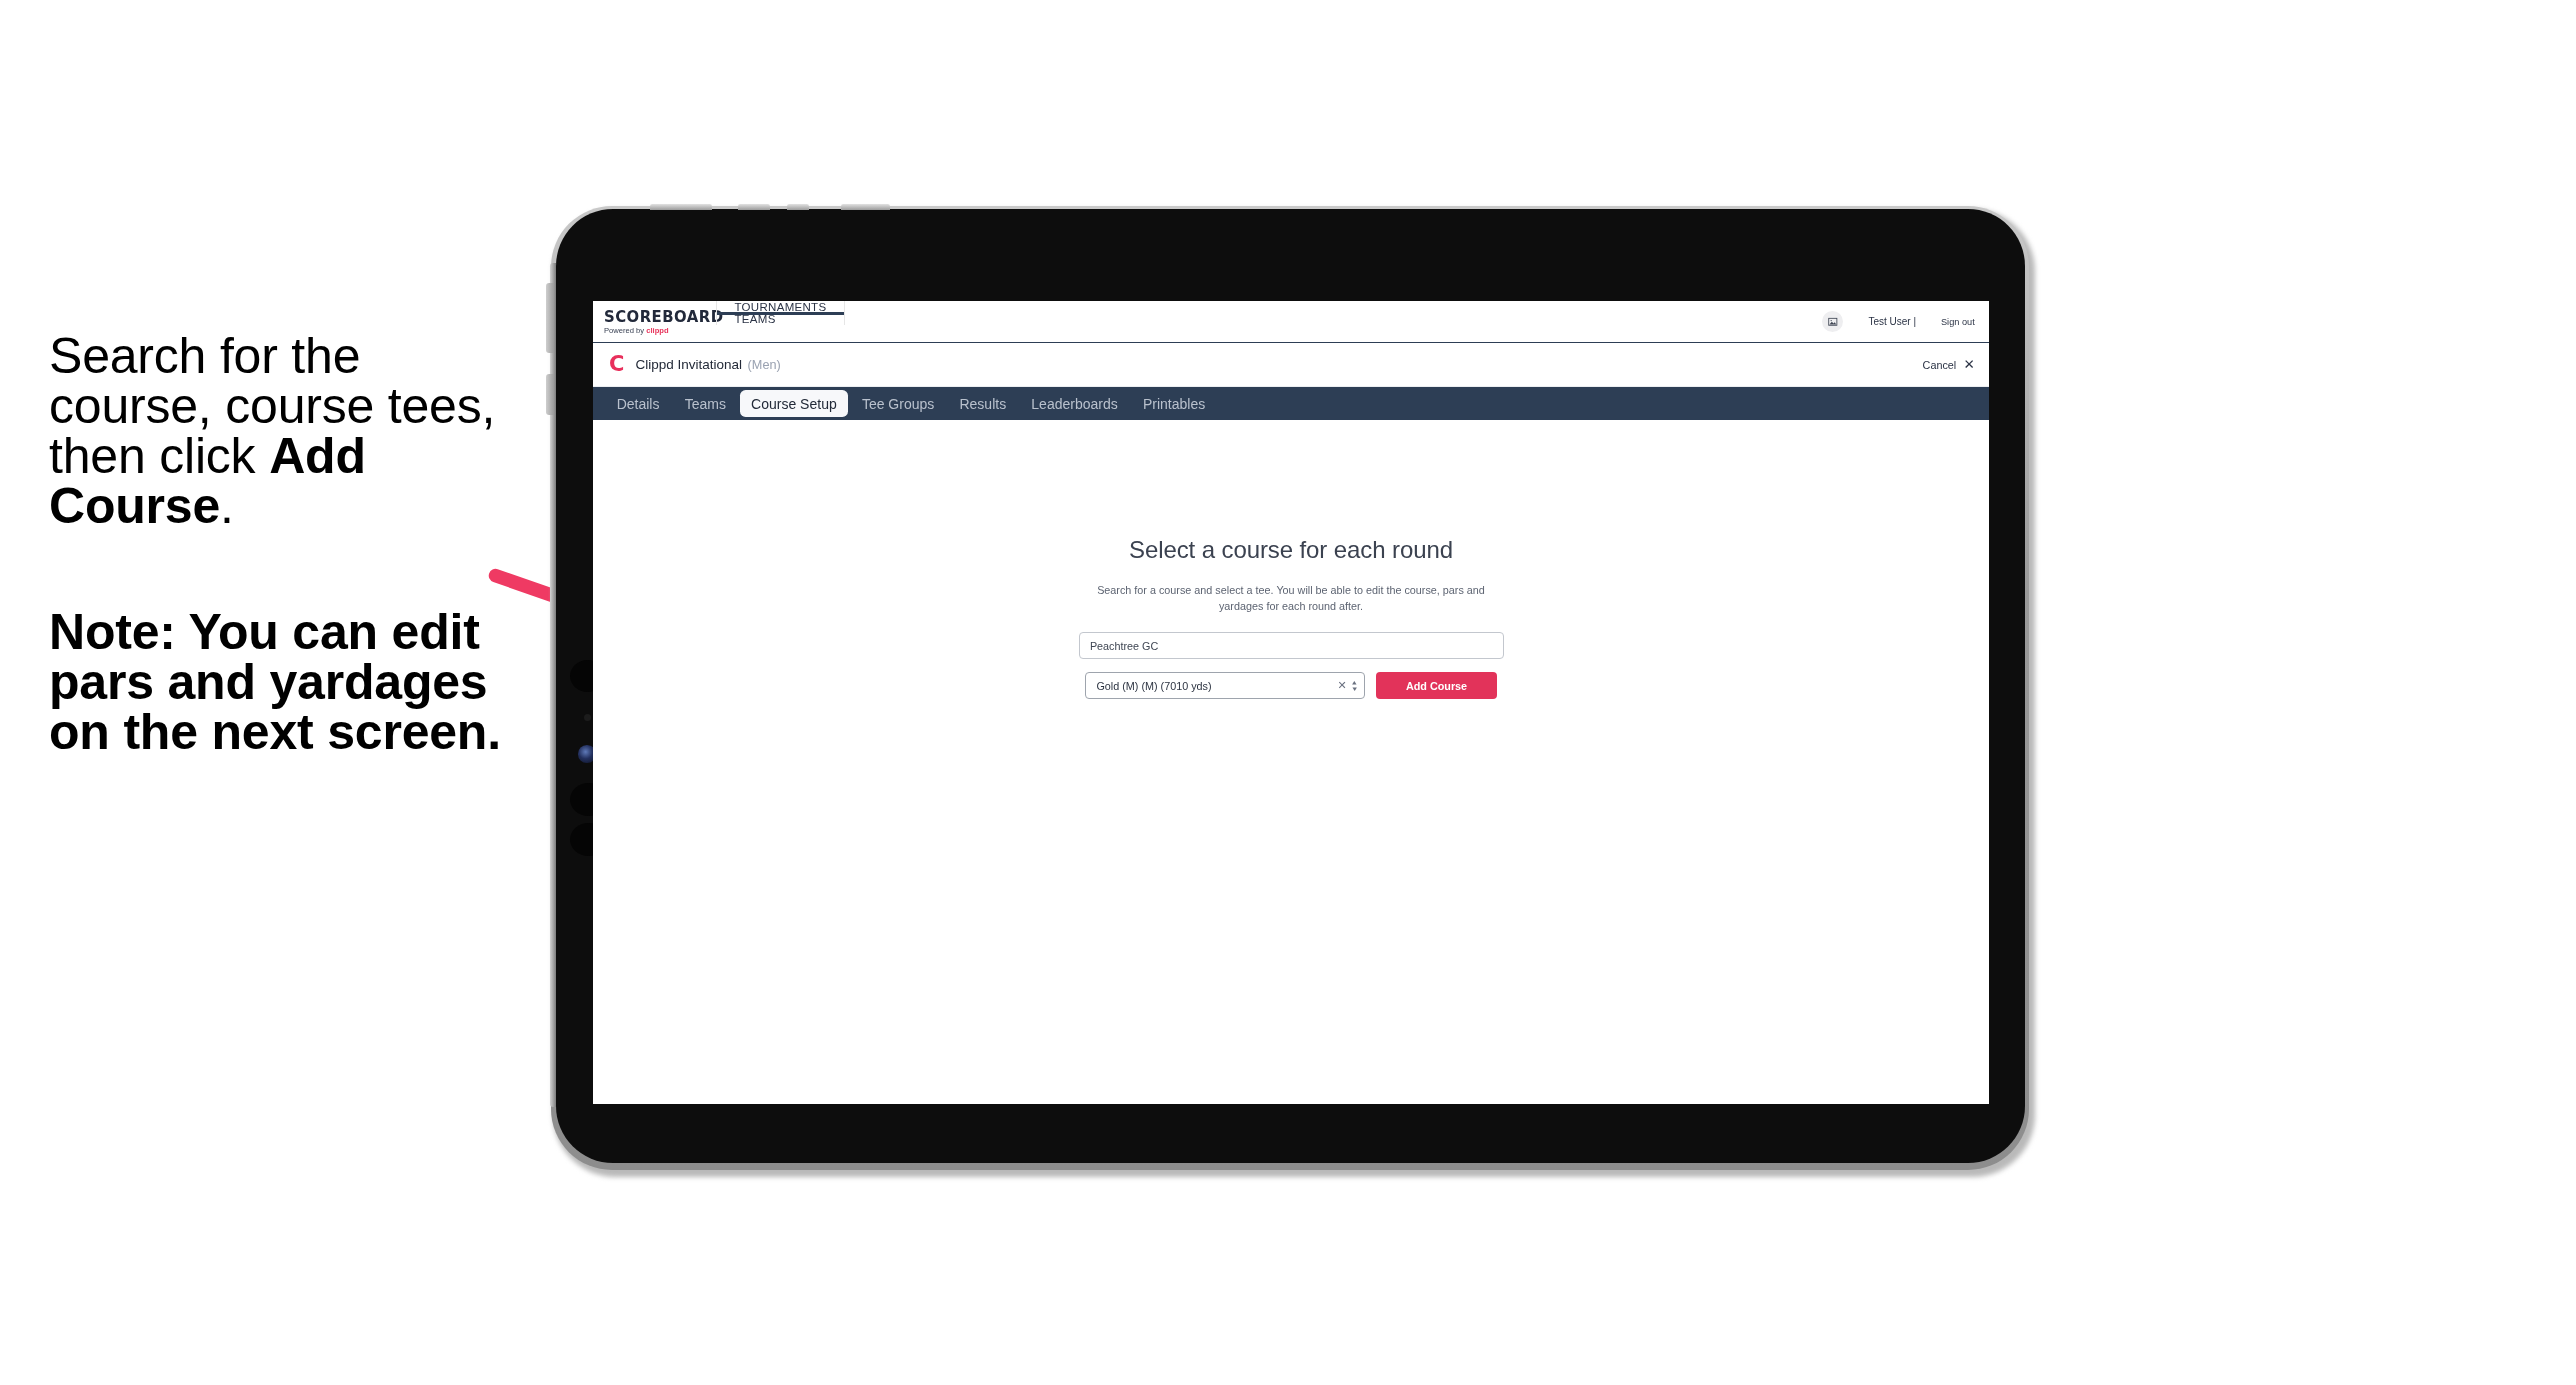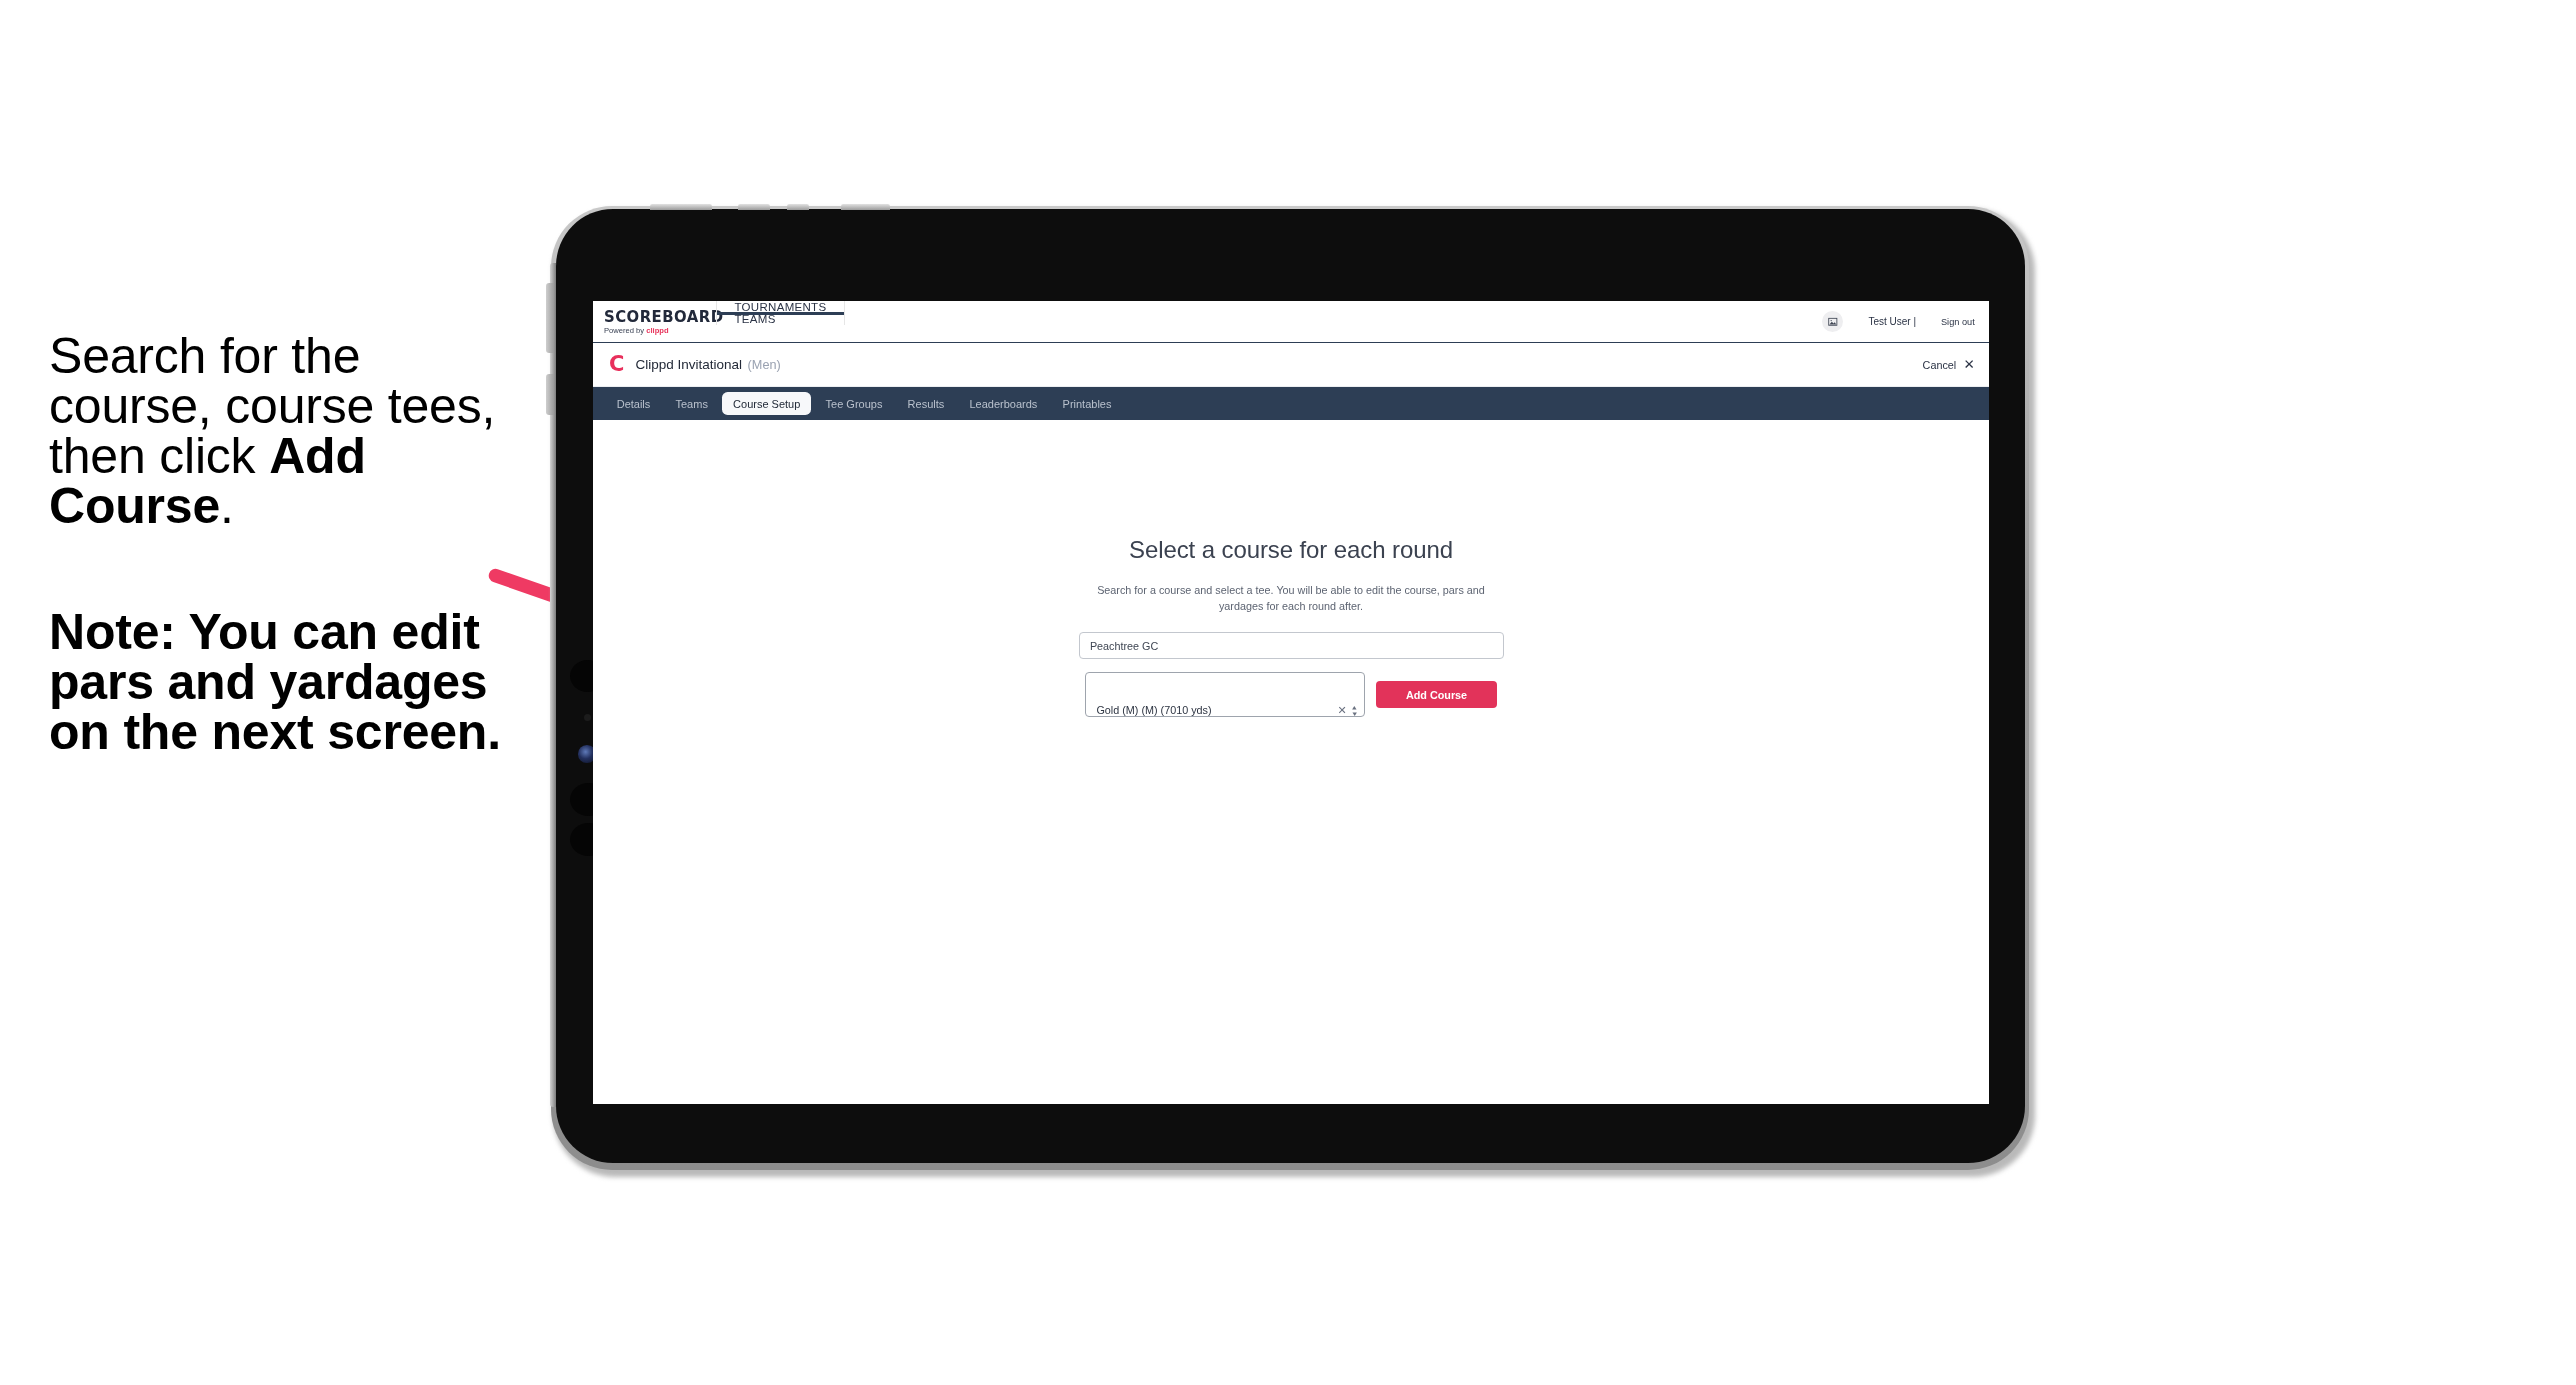--- a/index.html
+++ b/index.html
@@ -258,21 +258,21 @@
   
   .subnav {
     height: 33px;
     background: #2d3e55;
     display: flex;
     align-items: center;
     padding-left: 12.7px;
     gap: 3.2px;
   }
   .subnav-item {
-    font-size: 11px;
+    font-size: 14px;
     color: #b9c1cd;
     padding: 5.6px 11px;
     border-radius: 5.6px;
     cursor: pointer;
     white-space: nowrap;
   }
   .subnav-item.active {
     background: #f7f8fa;
     color: #222a38;
     font-weight: 400;
@@ -316,27 +316,27 @@
     outline: none;
   }
   .tee-row {
     display: flex;
     align-items: center;
     gap: 11px;
     margin-top: 12.7px;
   }
   .tee-select {
     width: 280px;
-    height: 45px;
+    height: 27px;
     box-sizing: border-box;
     border: 0.8px solid #9ea4ad;
     border-radius: 4px;
     background: #ffffff;
     display: flex;
-    align-items: flex-end;
+    align-items: center;
     padding: 0 7.2px 0 10.4px;
     cursor: pointer;
   }
   .tee-value {
     font-size: 10.8px;
     color: #2d3442;
     flex: 1;
   }
   .tee-clear {
     font-size: 11px;

